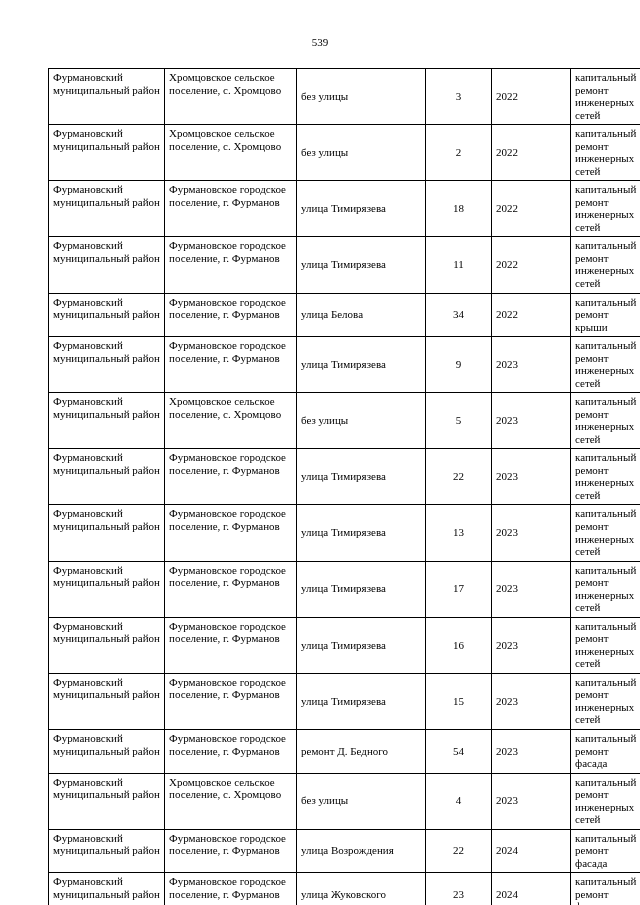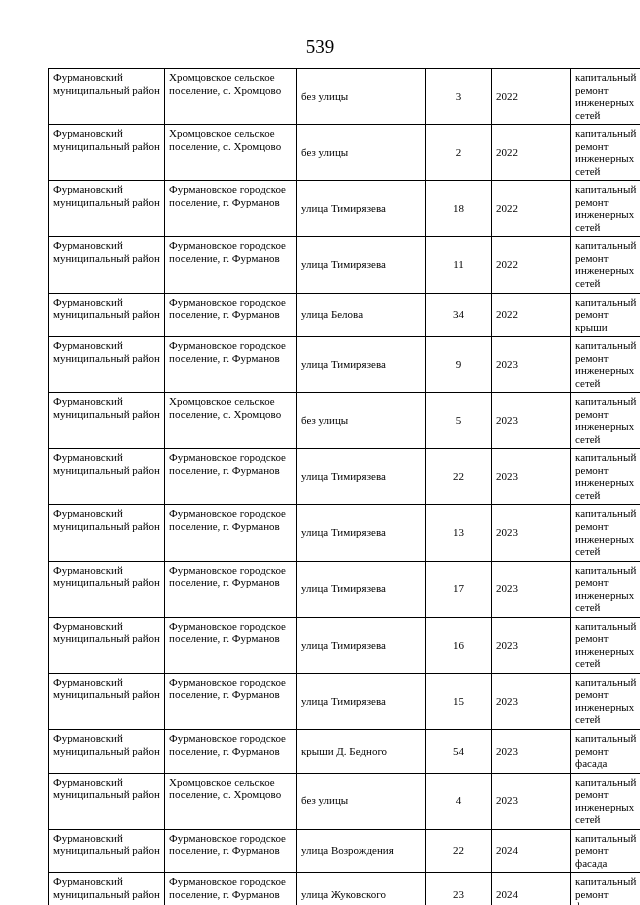--- a/index.html
+++ b/index.html
@@ -15,21 +15,21 @@
     height: 905px;
     background: #ffffff;
     overflow: hidden;
   }
   .page-number {
     position: absolute;
     top: 36px;
     left: 0;
     width: 100%;
     text-align: center;
-    font-size: 19px;
+    font-size: 11px;
   }
   table.schedule {
     position: absolute;
     top: 68px;
     left: 48px;
     width: 543px;
     border-collapse: collapse;
     table-layout: fixed;
     font-size: 11px;
     line-height: 1.14;
@@ -147,21 +147,21 @@
           <td class="col-district">Фурмановский муниципальный район</td>
           <td class="col-settlement">Фурмановское городское поселение, г. Фурманов</td>
           <td class="col-street">улица Тимирязева</td>
           <td class="col-house">15</td>
           <td class="col-year">2023</td>
           <td class="col-work">капитальный ремонт инженерных сетей</td>
         </tr>
         <tr>
           <td class="col-district">Фурмановский муниципальный район</td>
           <td class="col-settlement">Фурмановское городское поселение, г. Фурманов</td>
-          <td class="col-street">крыши Д. Бедного</td>
+          <td class="col-street">ремонт Д. Бедного</td>
           <td class="col-house">54</td>
           <td class="col-year">2023</td>
           <td class="col-work">капитальный ремонт фасада</td>
         </tr>
         <tr>
           <td class="col-district">Фурмановский муниципальный район</td>
           <td class="col-settlement">Хромцовское сельское поселение, с. Хромцово</td>
           <td class="col-street">без улицы</td>
           <td class="col-house">4</td>
           <td class="col-year">2023</td>

